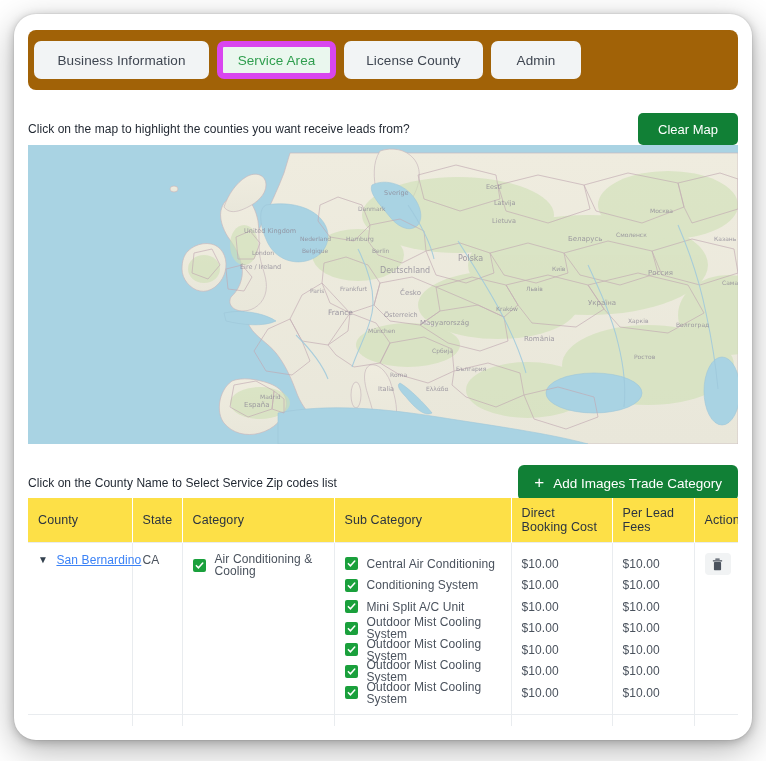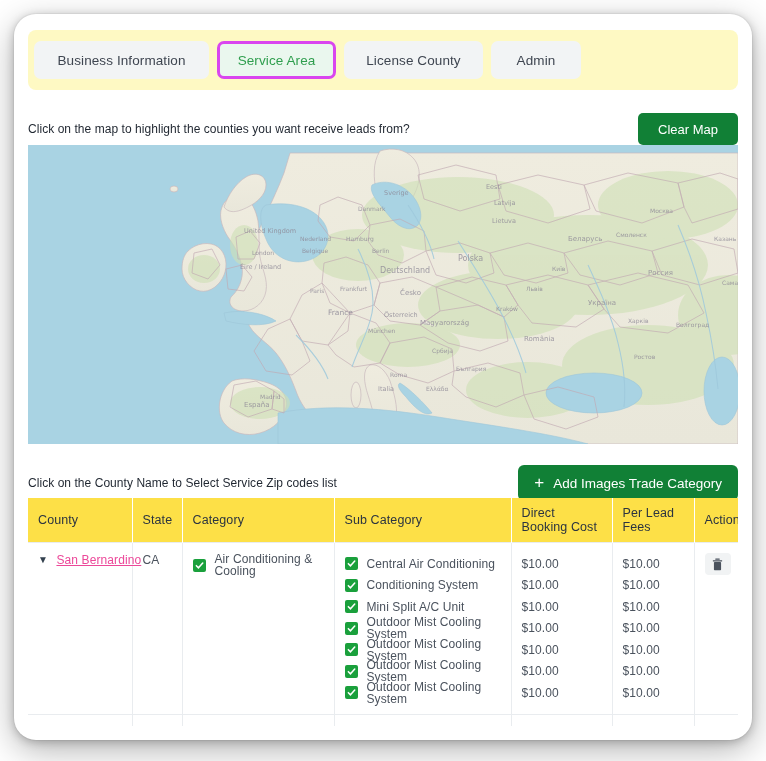--- a/index.html
+++ b/index.html
@@ -34,21 +34,21 @@
     overflow: hidden;
   }
 
   
   .tabbar {
     position: absolute;
     left: 14px;
     top: 16px;
     width: 710px;
     height: 60px;
-    background: #fef9c3;
+    background: #a16207;
     border-radius: 8px;
     display: flex;
     align-items: center;
     padding: 0 6px;
     gap: 8px;
   }
   .tab {
     flex: 0 0 auto;
     height: 38px;
     border-radius: 7px;
@@ -64,21 +64,21 @@
     white-space: nowrap;
     cursor: pointer;
   }
   .tab.w1 { width: 175px; }
   .tab.w2 { width: 171px; }
   .tab.w3 { width: 119px; }
   .tab.w4 { width: 139px; }
   .tab.w5 { width: 90px; text-align: right; }
   .tab.active {
     background: #eaf7ee;
-    border: 3px solid #d946ef;
+    border: 6px solid #d946ef;
     color: #2f9e4e;
   }
 
   
   .instr-row {
     position: absolute;
     left: 14px;
     width: 710px;
     display: flex;
     align-items: center;
@@ -191,21 +191,21 @@
   .county-cell { white-space: nowrap; }
   .chev {
     display: inline-block;
     color: #33404e;
     font-size: 10px;
     margin-right: 5px;
     transform: translateY(-1px);
     cursor: pointer;
   }
   .county-link {
-    color: #ec4899;
+    color: #3b82f6;
     text-decoration: underline;
     font-size: 12px;
     cursor: pointer;
   }
 
   
   .cb {
     width: 13px;
     height: 13px;
     background: #1aa03c;

